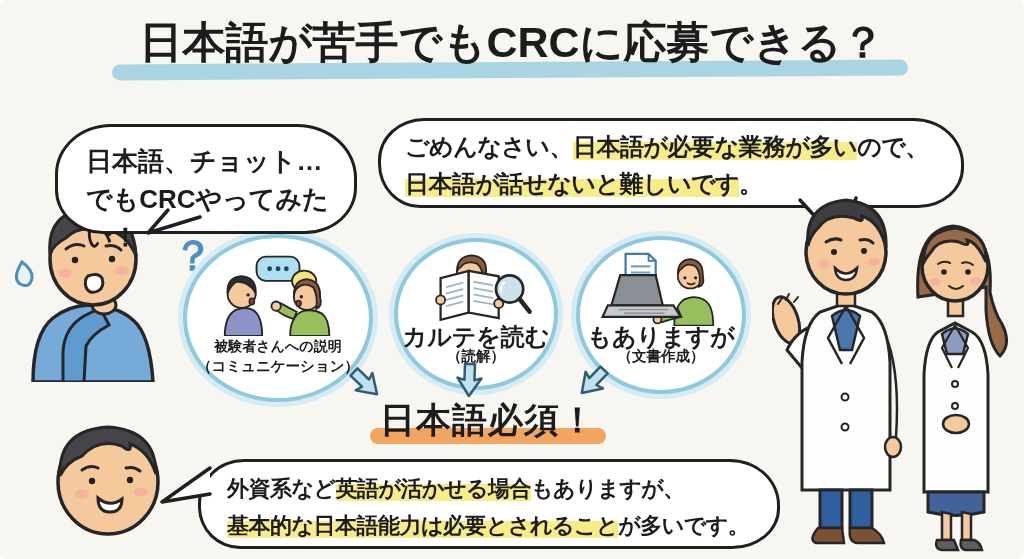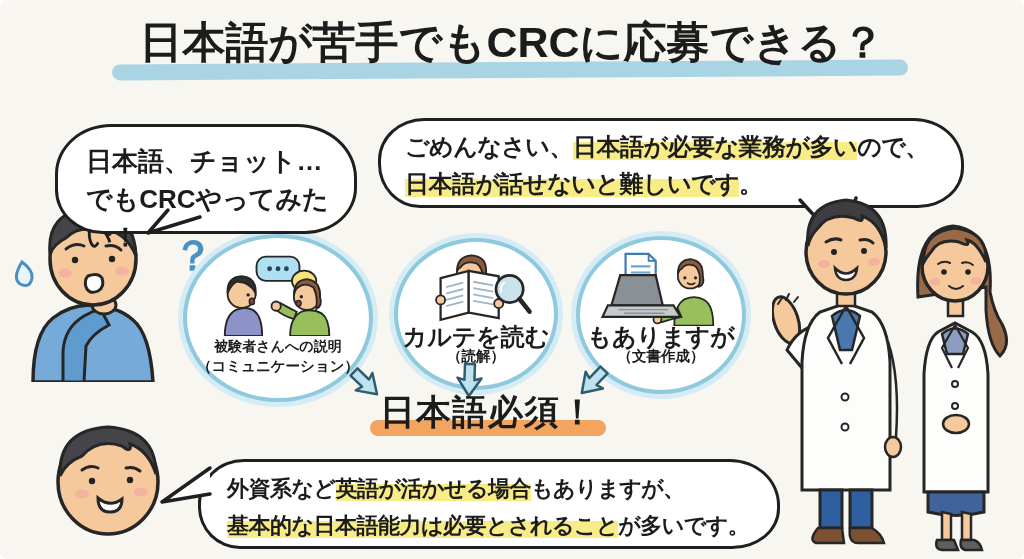--- a/index.html
+++ b/index.html
@@ -49,21 +49,21 @@
   .task-1{left:183px;top:234px;width:190px;height:168px;padding-top:14px;}
   .task-2{left:394px;top:238px;width:164px;height:152px;padding-top:10px;}
   .task-3{left:576px;top:236px;width:170px;height:158px;padding-top:10px;}
   .task-label{font-size:14px;line-height:21px;}
   .task-sub{font-size:14.5px;line-height:18px;}
   .task-2 .task-label,.task-3 .task-label{font-size:24px;text-align:right;}
   
   .arrows{position:absolute;left:332px;top:358px;width:300px;height:58px;z-index:3;overflow:visible;}
   .arrows path{fill:#bfe2f0;stroke:#2f5d70;stroke-width:2.5;stroke-linejoin:round;}
   .conclusion{position:absolute;left:380px;top:389px;z-index:4;font-size:35px;letter-spacing:1px;}
-  .conclusion span{position:relative;display:inline-block;}
+  .conclusion span{position:relative;display:inline-block;margin-top:8px;}
   .conclusion span::after{
     content:"";position:absolute;left:-10px;right:-10px;bottom:0px;height:16px;
     background:#f3a45f;border-radius:8px;z-index:-1;
   }
   
   .figure{position:absolute;z-index:2;}
   .qmark{position:absolute;left:172px;top:228px;z-index:3;font-size:42px;color:#4a90c2;}
   svg .ln{fill:none;stroke:#262626;stroke-width:3;stroke-linecap:round;}
   svg .ln2{fill:none;stroke:#262626;stroke-width:2;stroke-linecap:round;}
 </style>

